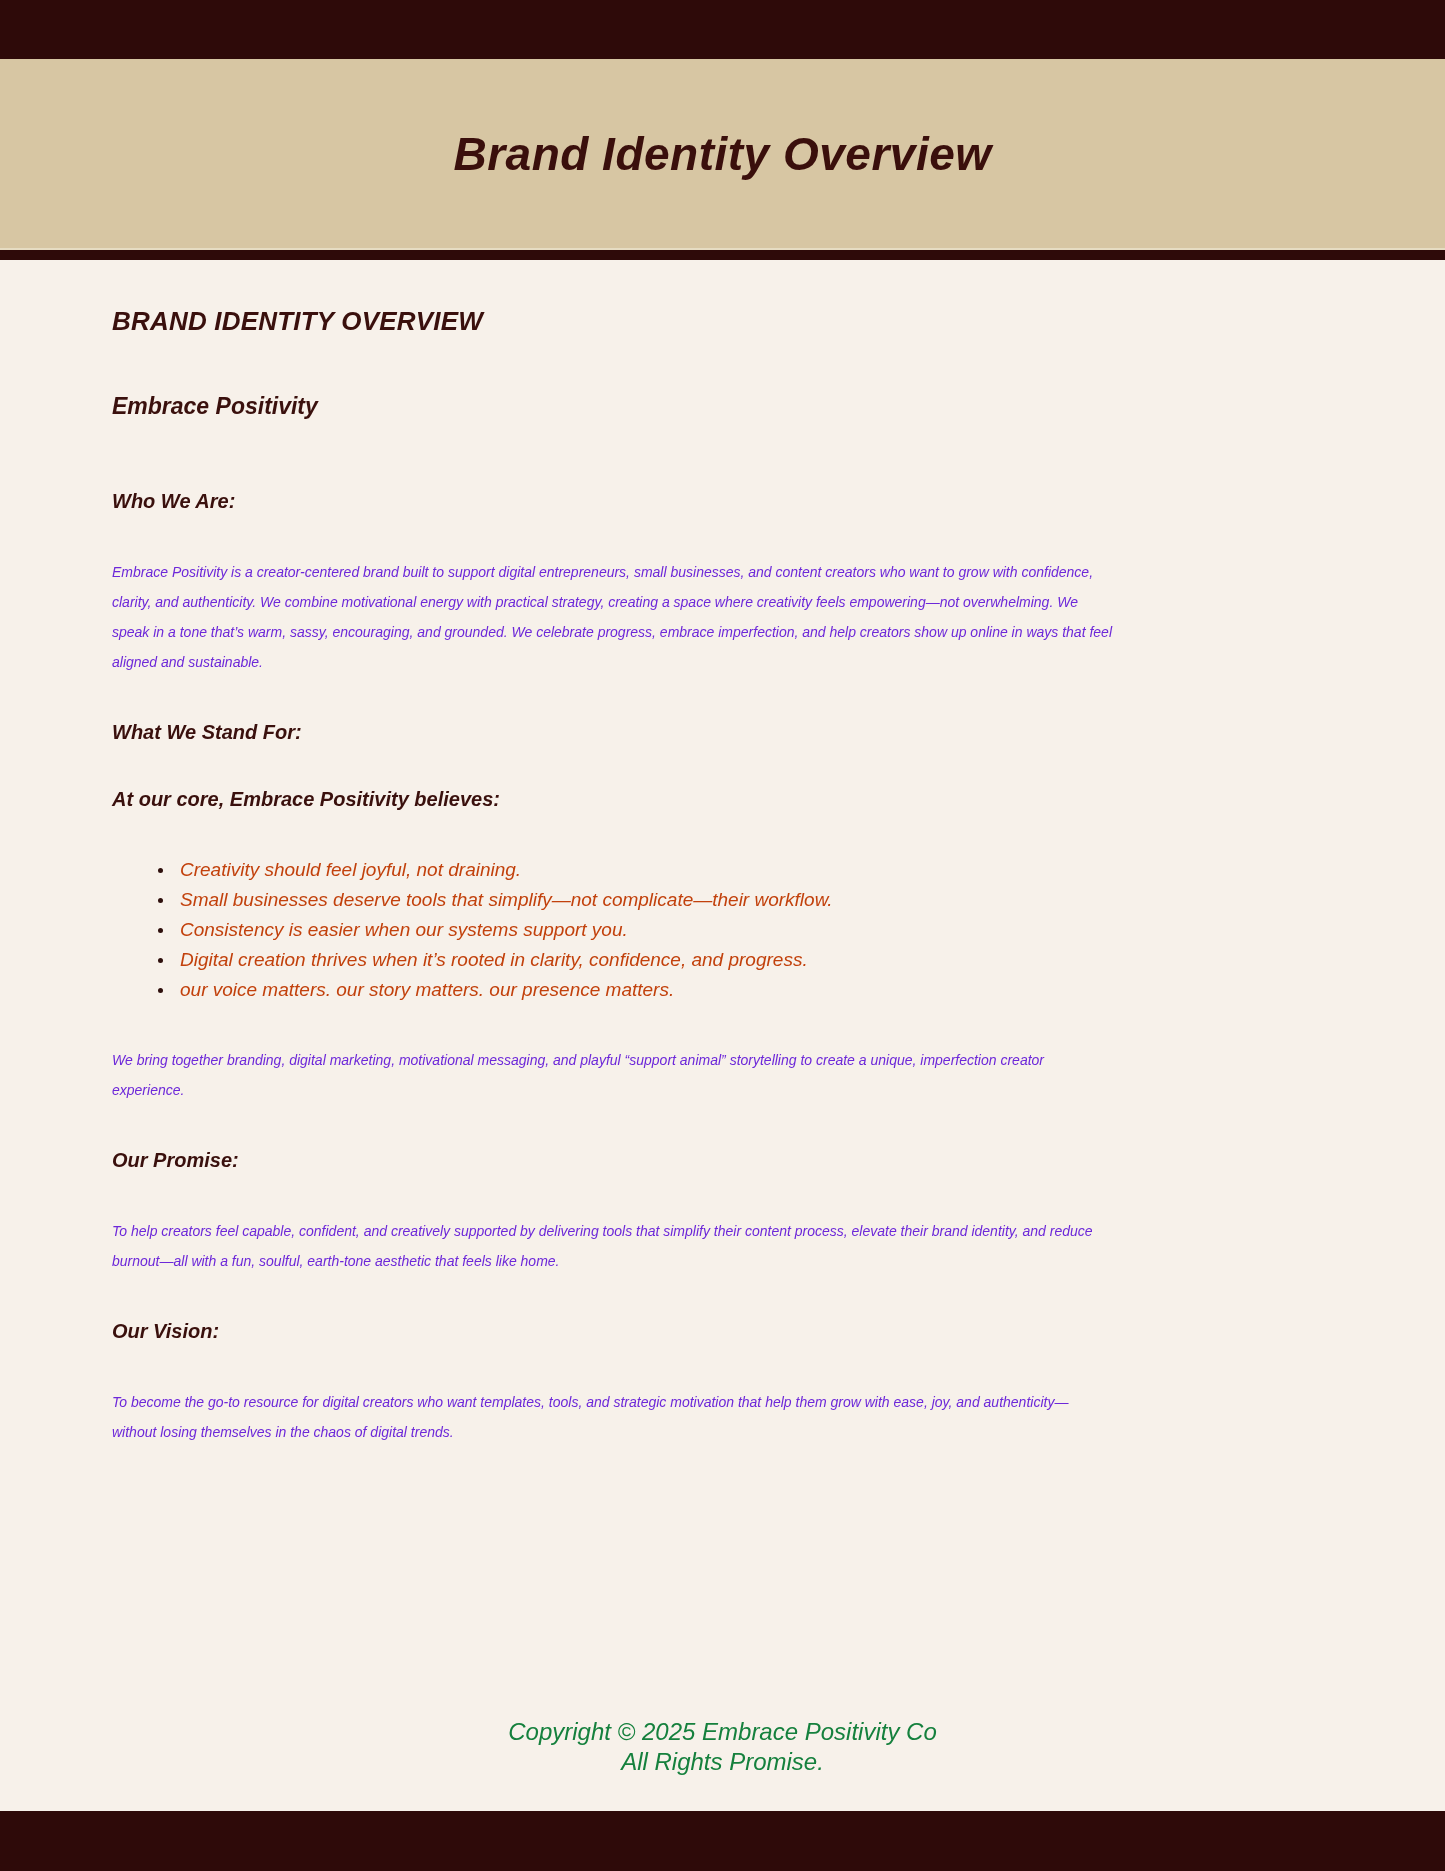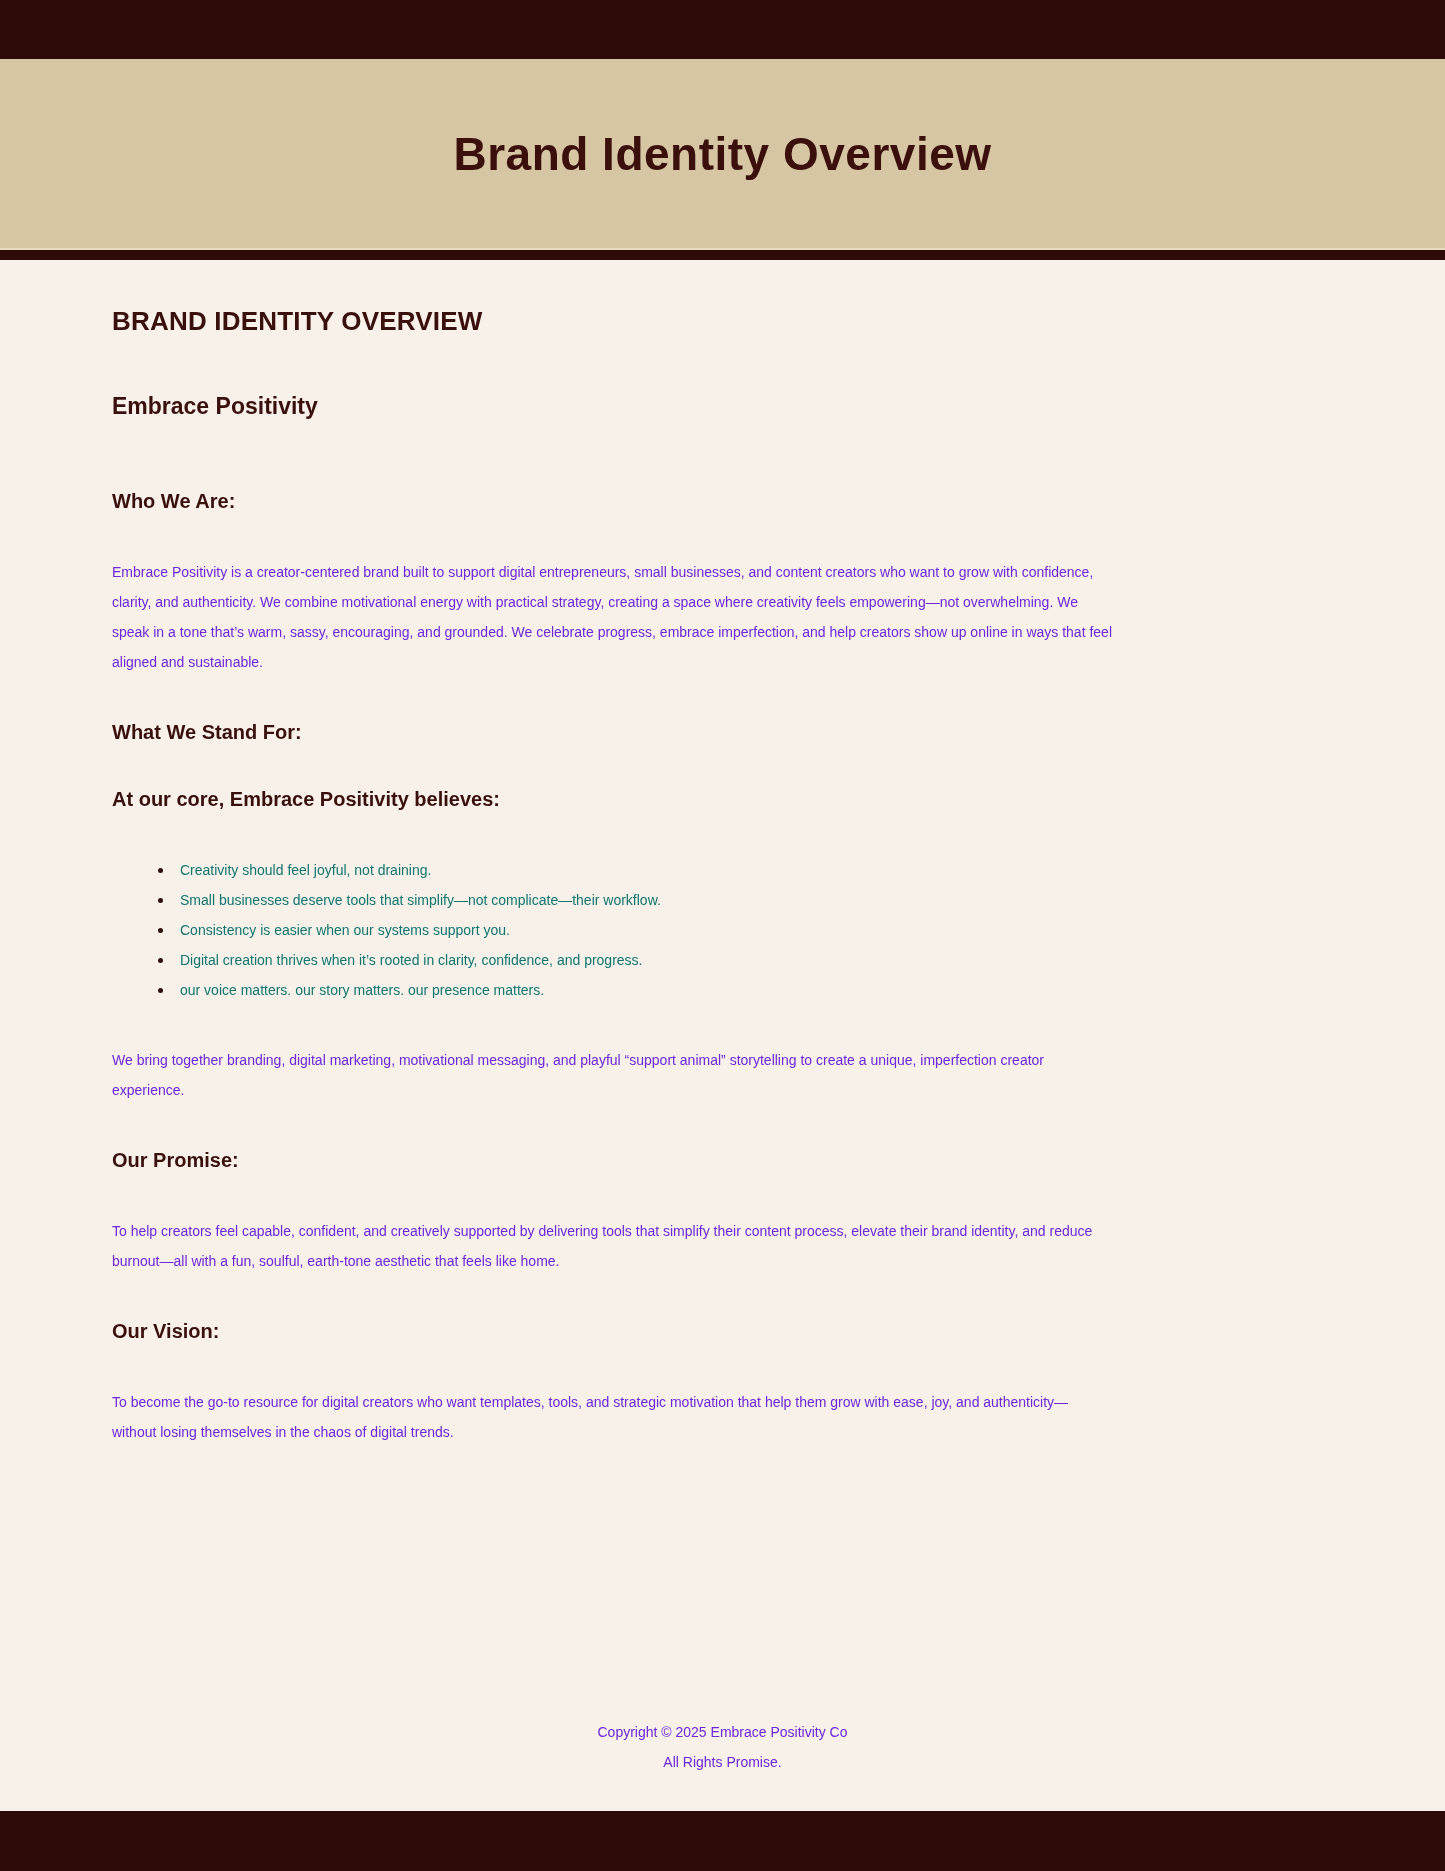--- a/index.html
+++ b/index.html
@@ -13,20 +13,21 @@
     font-family: "Liberation Sans", sans-serif;
     overflow: hidden;
   }
   .page {
     position: relative;
     width: 1445px;
     height: 1871px;
     background: #f7f1ea;
     display: flex;
     flex-direction: column;
+    font-style: italic;
   }
   
   .top-bar {
     height: 59px;
     background: #2e0a09;
     flex: none;
   }
   .title-band {
     height: 191px;
     background: #d7c6a3;
@@ -83,23 +84,23 @@
     color: #6d28d9;
     margin: 0 0 44px 0;
     max-width: 1000px;
   }
   ul.beliefs {
     margin: 0 0 40px 0;
     padding-left: 68px;
     list-style: none;
   }
   ul.beliefs li {
-    font-size: 14px;
+    font-size: 19px;
     line-height: 30px;
-    color: #0f766e;
+    color: #c2410c;
     position: relative;
     padding-left: 0;
     margin-bottom: 0;
   }
   ul.beliefs li::before {
     content: "";
     position: absolute;
     left: -22px;
     top: 13px;
     width: 5px;
@@ -108,22 +109,22 @@
     background: #2f100d;
   }
   
   .footer {
     flex: none;
     text-align: center;
     padding: 26px 0 34px 0;
     background: #f7f1ea;
   }
   .footer-line {
-    font-size: 14px;
-    color: #6d28d9;
+    font-size: 24px;
+    color: #15803d;
     line-height: 30px;
   }
   .bottom-bar {
     height: 60px;
     background: #2e0a09;
     flex: none;
   }
 </style>
 </head>
 <body>

